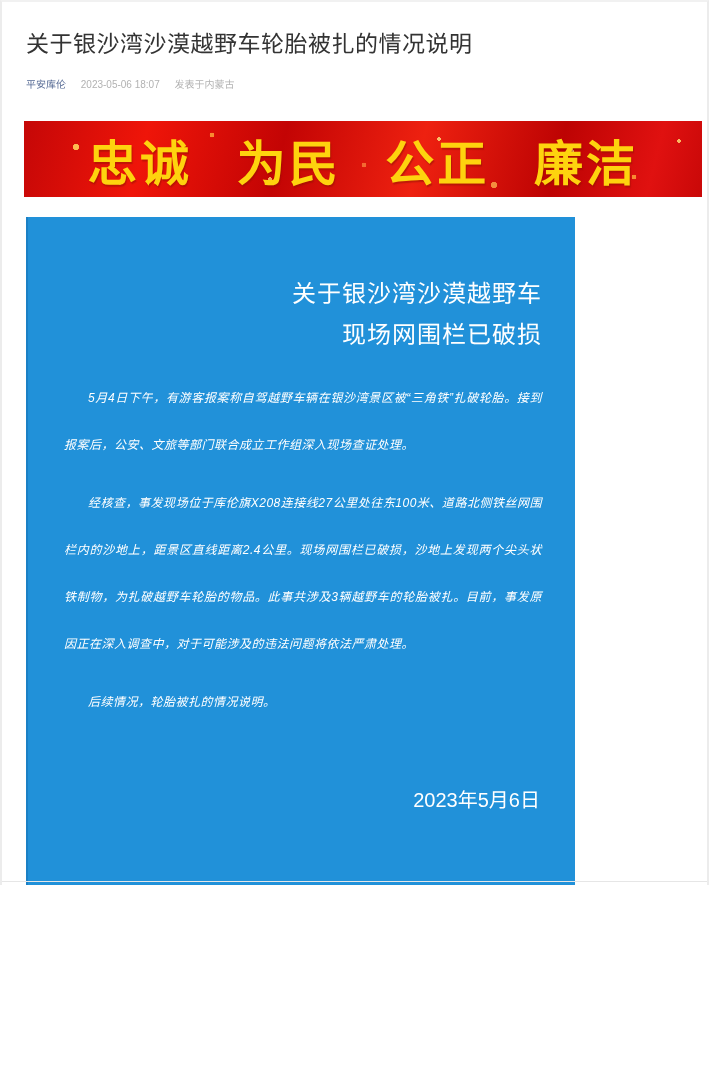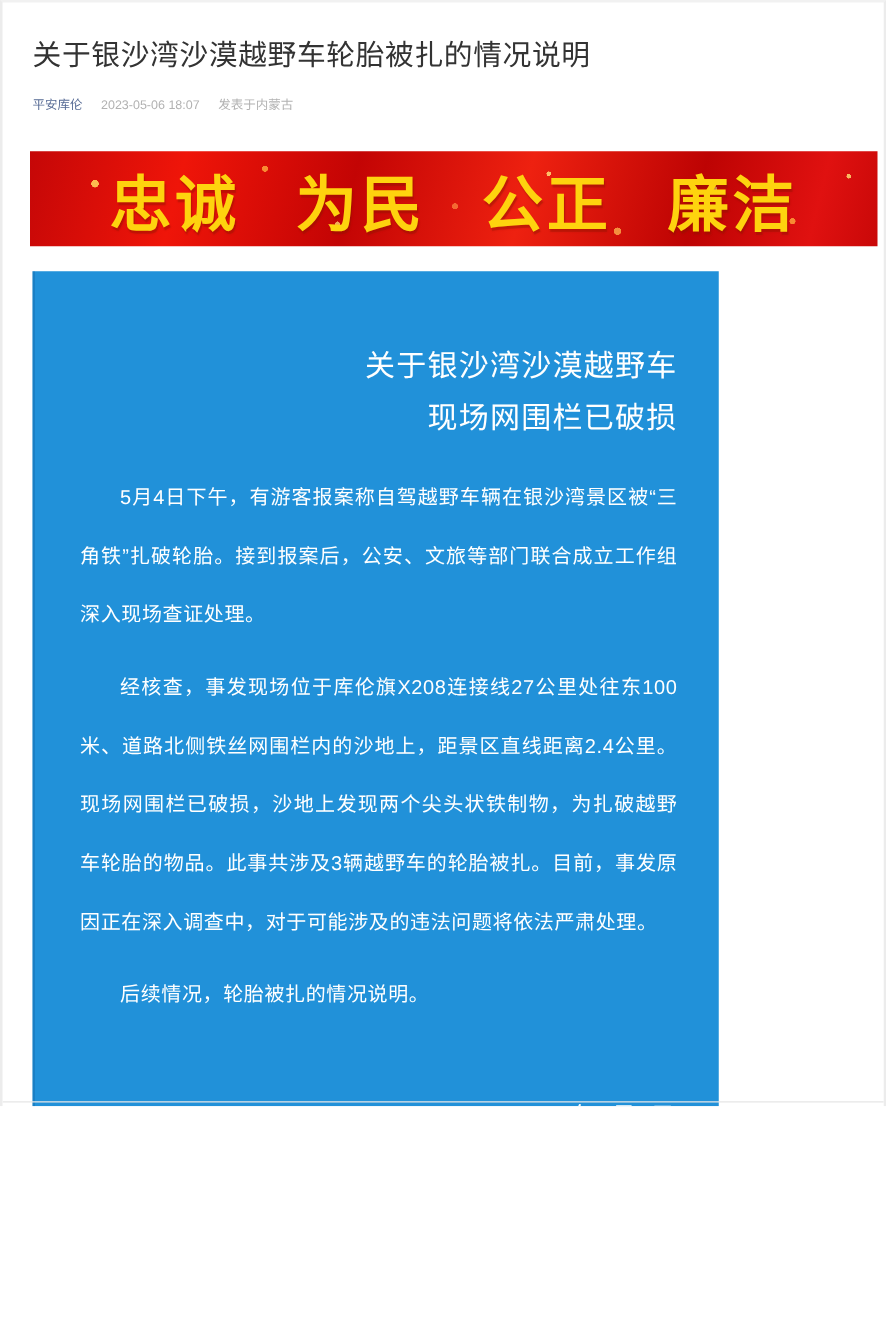--- a/index.html
+++ b/index.html
@@ -90,26 +90,27 @@
   }
   .notice-heading {
     text-align: right;
     font-size: 24px;
     font-weight: 400;
     line-height: 41px;
     letter-spacing: 1px;
     margin-bottom: 20px;
   }
   .notice p {
-    font-size: 16px;
+    font-size: 12px;
     line-height: 47px;
     text-align: justify;
     text-indent: 2em;
     letter-spacing: 0.5px;
     margin-bottom: 11px;
+    font-style: italic;
   }
   .notice-sign {
     margin-top: 50px;
     text-align: right;
     font-size: 20px;
     line-height: 48px;
     padding-right: 2px;
   }
   
   .bottom-divider {

